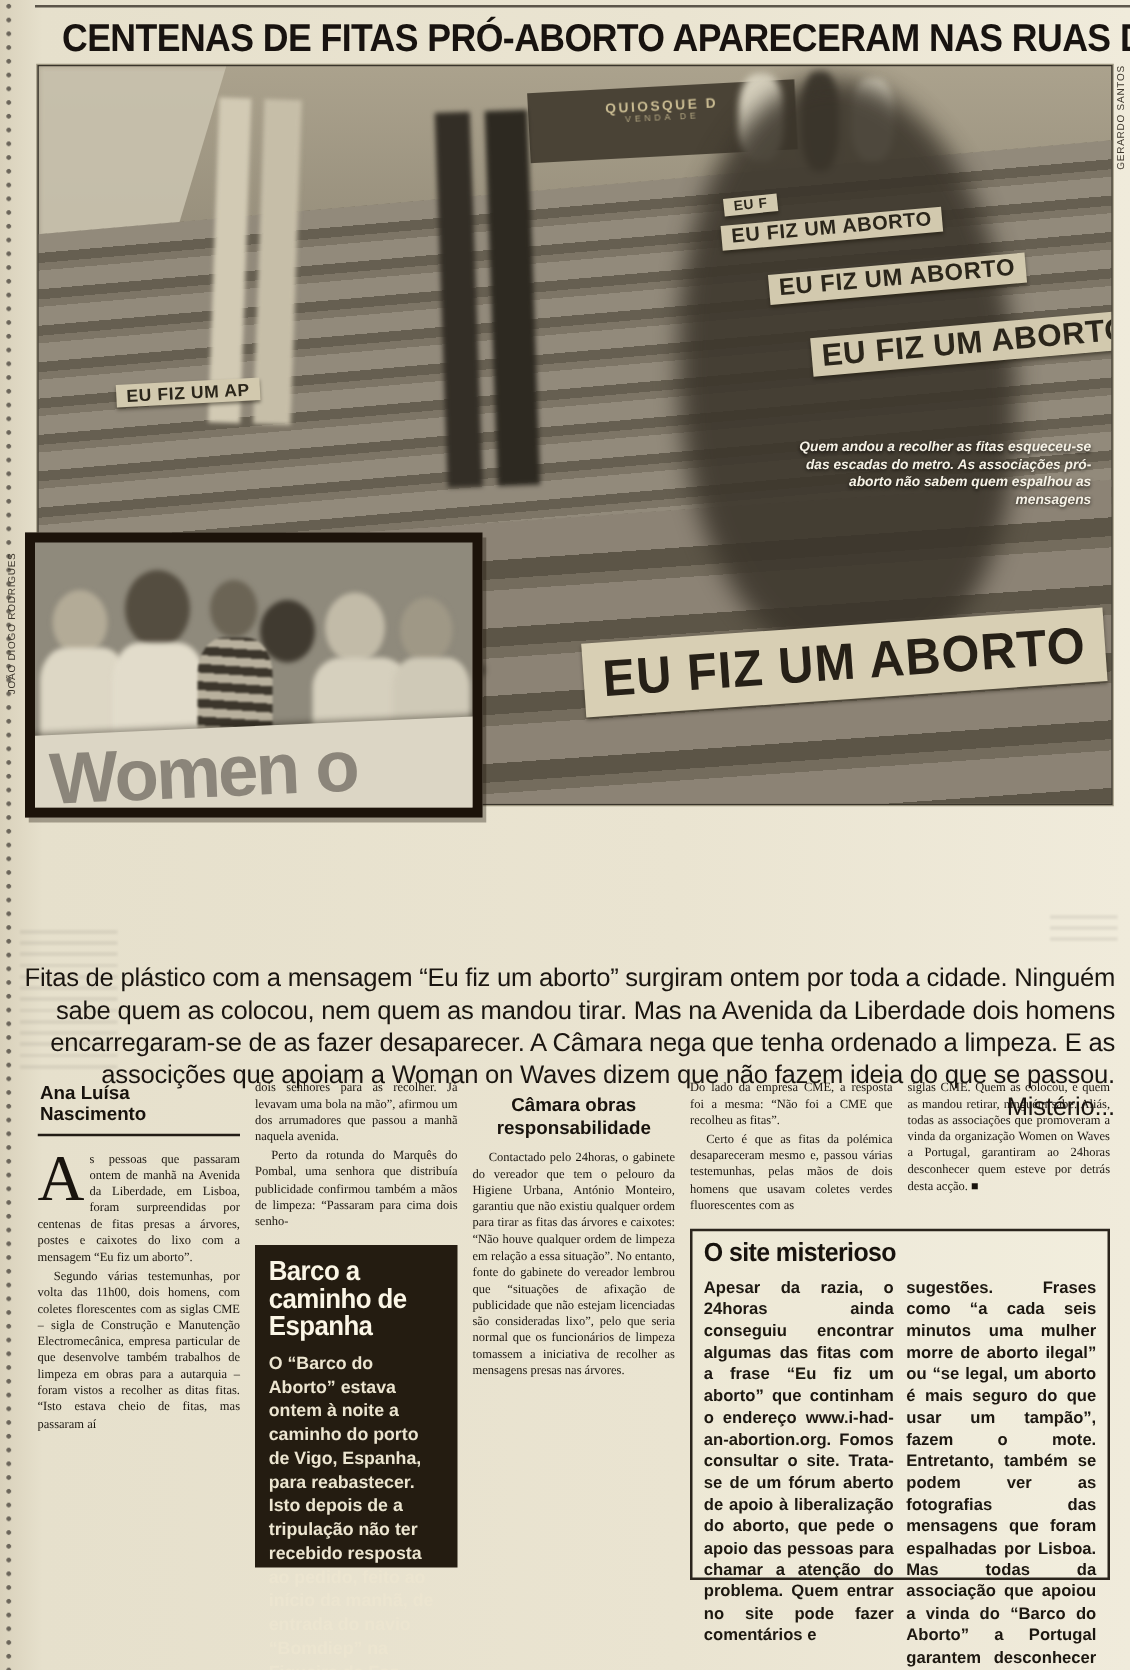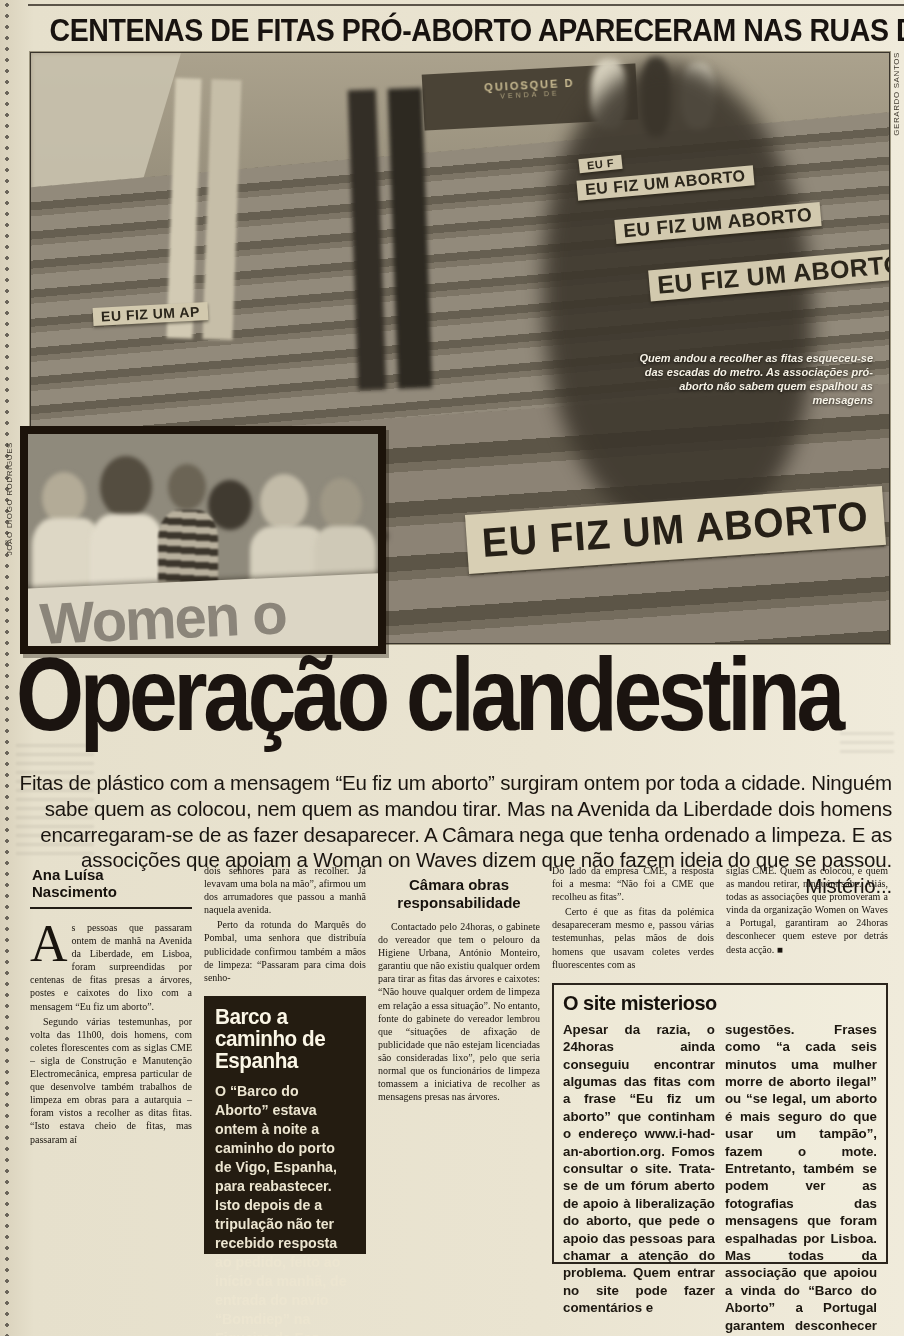--- a/index.html
+++ b/index.html
@@ -234,23 +234,20 @@
     <div class="shirt s4"></div>
     <div class="banner">
       <div class="banner-text">Women o</div>
     </div>
   </div>
   <div class="credit credit-left">JOÃO DIOGO RODRIGUES</div>
 
   <div class="ghost ghost-a"></div>
   <div class="ghost ghost-b"></div>
 
-  <div class="headline">
-    <div class="headline-inner">Operação clandestina</div>
-  </div>
   <div class="deck">Fitas de plástico com a mensagem “Eu fiz um aborto” surgiram ontem por toda a cidade. Ninguém sabe quem as colocou, nem quem as mandou tirar. Mas na Avenida da Liberdade dois homens encarregaram-se de as fazer desaparecer. A Câmara nega que tenha ordenado a limpeza. E as associções que apoiam a Woman on Waves dizem que não fazem ideia do que se passou. Mistério...</div>
 
   <div class="body">
 
     <div class="col serif">
       <div class="byline">Ana Luísa Nascimento</div>
       <p class="dropcap">As pessoas que passaram ontem de manhã na Avenida da Liberdade, em Lisboa, foram surpreendidas por centenas de fitas presas a árvores, postes e caixotes do lixo com a mensagem “Eu fiz um aborto”.</p>
       <p>Segundo várias testemunhas, por volta das 11h00, dois homens, com coletes florescentes com as siglas CME – sigla de Construção e Manutenção Electromecânica, empresa particular de que desenvolve também trabalhos de limpeza em obras para a autarquia – foram vistos a recolher as ditas fitas. “Isto estava cheio de fitas, mas passaram aí</p>
     </div>
 

